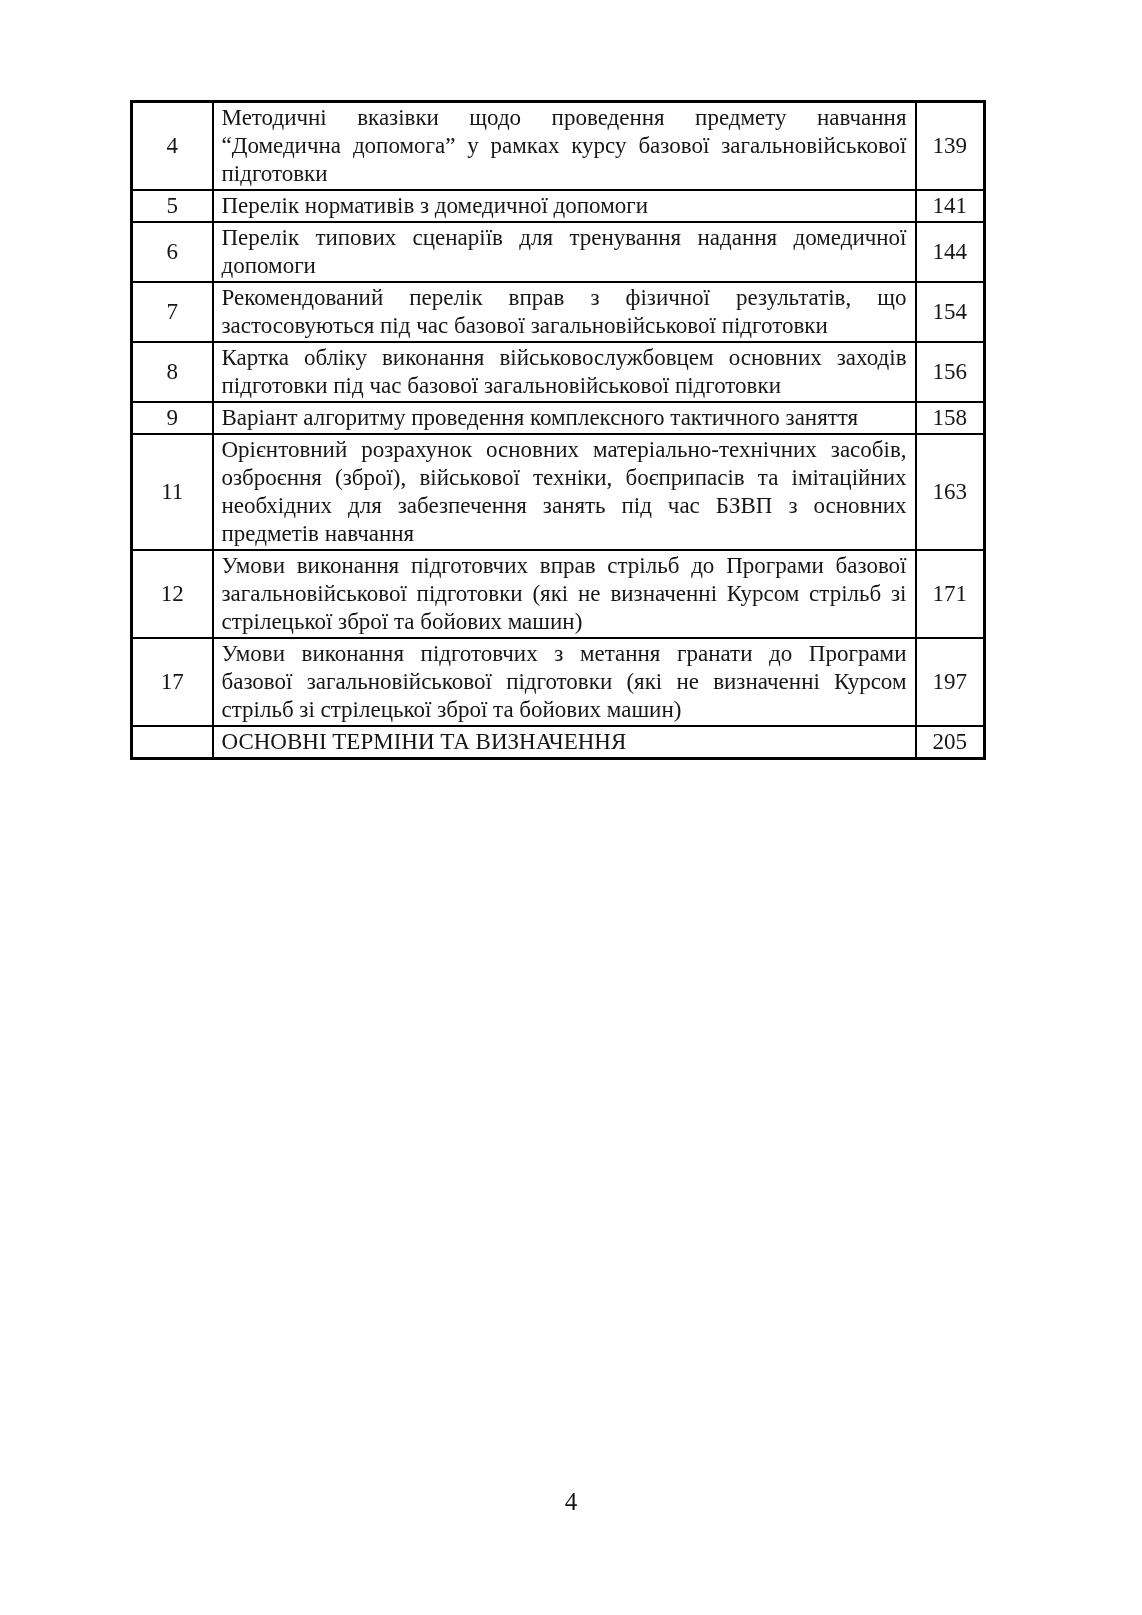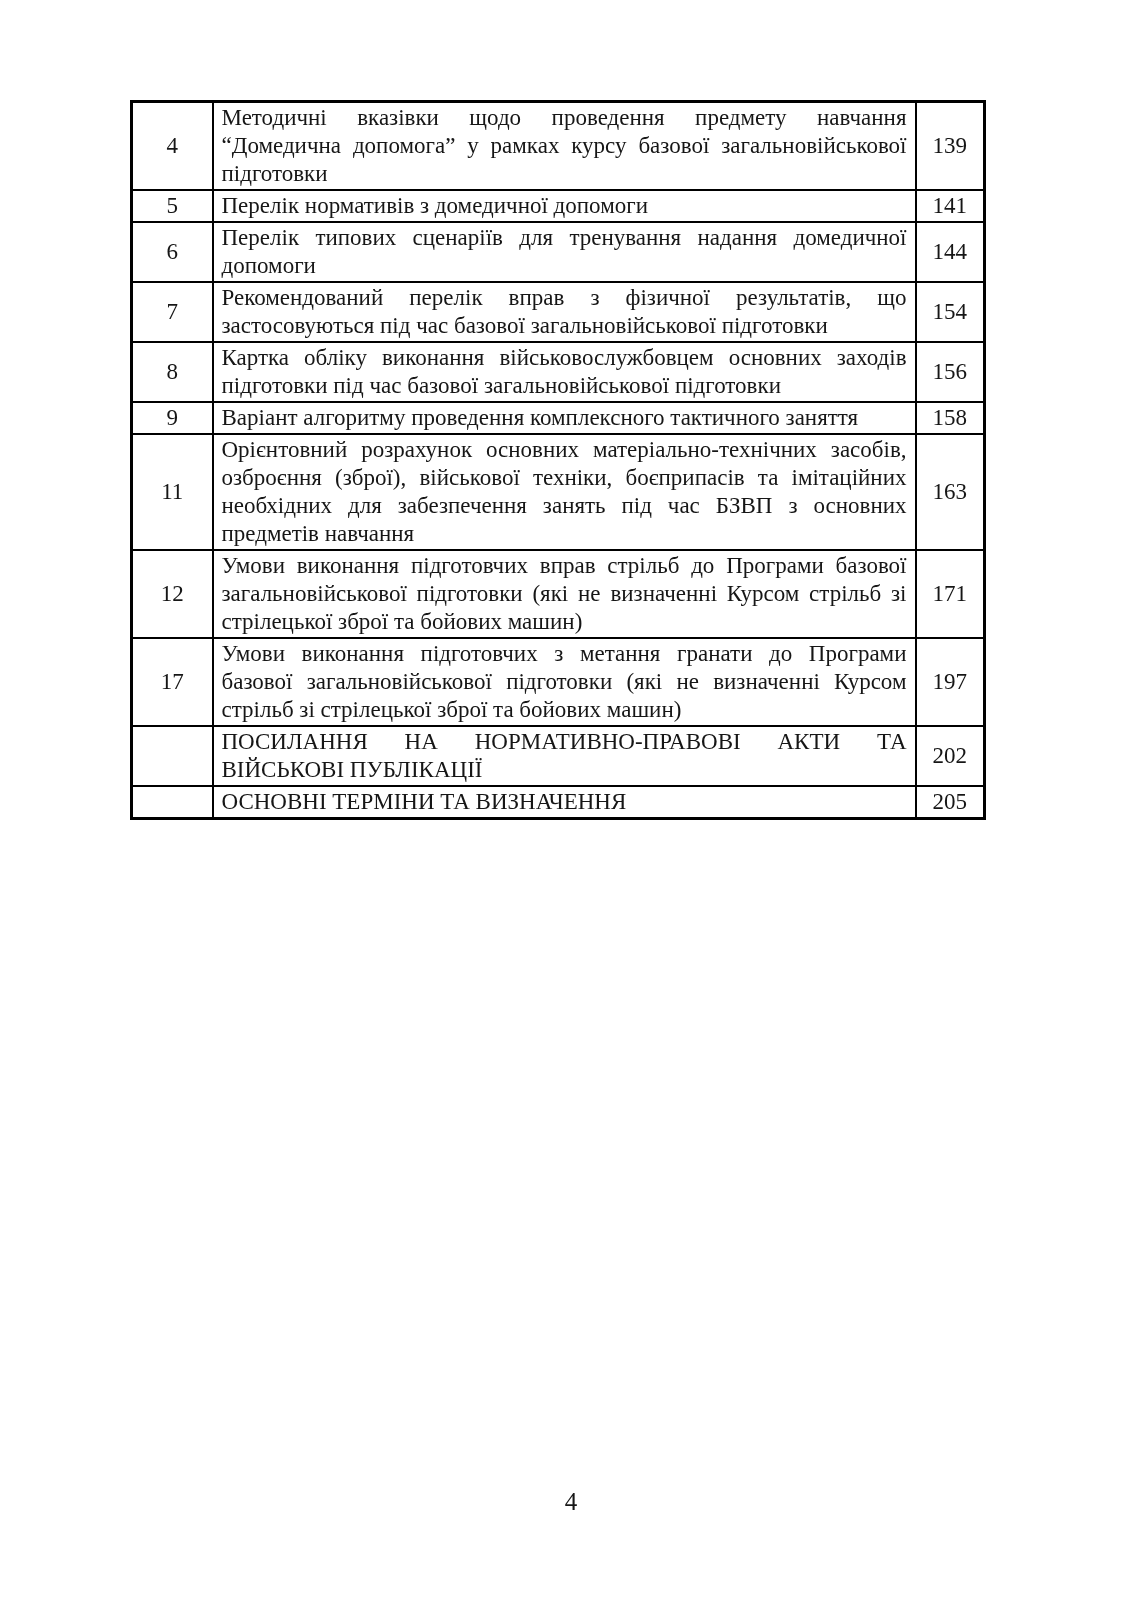--- a/index.html
+++ b/index.html
@@ -104,24 +104,19 @@
       <td class="cell-title">Умови виконання підготовчих вправ стрільб до Програми базової загальновійськової підготовки (які не визначенні Курсом стрільб зі стрілецької зброї та бойових машин)</td>
       <td class="cell-page">171</td>
     </tr>
     <tr>
       <td class="cell-num">17</td>
       <td class="cell-title">Умови виконання підготовчих з метання гранати до Програми базової загальновійськової підготовки (які не визначенні Курсом стрільб зі стрілецької зброї та бойових машин)</td>
       <td class="cell-page">197</td>
     </tr>
     <tr>
       <td class="cell-num"></td>
-      <td class="cell-title">ПОСИЛАННЯ НА НОРМАТИВНО-ПРАВОВІ АКТИ ТА ВІЙСЬКОВІ ПУБЛІКАЦІЇ</td>
-      <td class="cell-page">202</td>
-    </tr>
-    <tr>
-      <td class="cell-num"></td>
       <td class="cell-title">ОСНОВНІ ТЕРМІНИ ТА ВИЗНАЧЕННЯ</td>
       <td class="cell-page">205</td>
     </tr>
   </tbody>
 </table>
 
 <div class="page-footer">4</div>
 
 </body></html>

